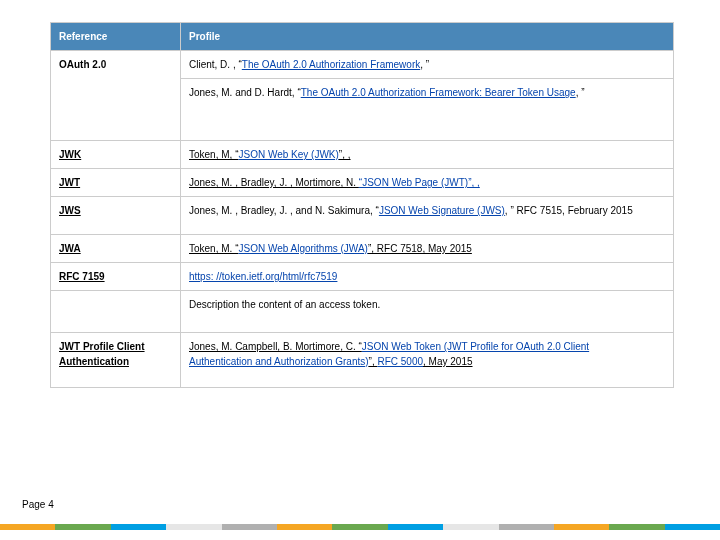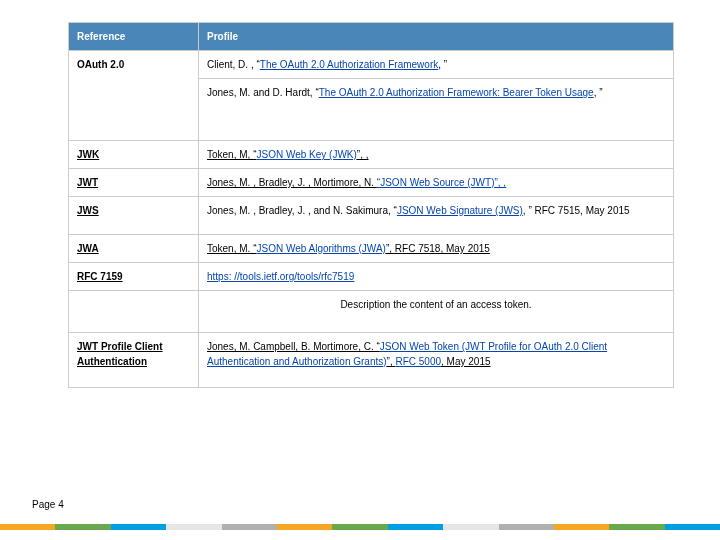--- a/index.html
+++ b/index.html
@@ -7,21 +7,21 @@
   body {
     width: 720px;
     height: 540px;
     background: #fff;
     font-family: Arial, Helvetica, sans-serif;
     font-size: 10px;
     color: #000;
     position: relative;
   }
   .page {
-    padding: 22px 46px 0 68px;
+    padding: 22px 46px 0 50px;
   }
   table.ref {
     width: 100%;
     border-collapse: collapse;
   }
   table.ref th, table.ref td {
     border: 1px solid #ccc;
     vertical-align: top;
     padding: 6px 8px;
     line-height: 1.5;
@@ -35,21 +35,21 @@
   .refcol { width: 130px; }
   .lbl { font-weight: bold; }
   .link, a.link {
     color: #0645ad;
     text-decoration: underline;
     cursor: pointer;
   }
   .under { text-decoration: underline; }
   .footer {
     position: absolute;
-    left: 32px;
+    left: 22px;
     bottom: 30px;
     font-size: 10px;
     color: #000;
   }
   .stripe {
     position: absolute;
     left: 0;
     bottom: 10px;
     width: 100%;
     height: 6px;
@@ -89,48 +89,48 @@
     <tr>
       <td class="lbl under">JWK</td>
       <td>
         <span class="under">Token, M, “</span><span class="link">JSON Web Key (JWK)</span><span class="under">”, ,</span>
       </td>
     </tr>
 
     <tr>
       <td class="lbl under">JWT</td>
       <td>
-        <span class="under">Jones, M. , Bradley, J. , Mortimore, N. </span><span class="link">“JSON Web Source (JWT)”, ,</span>
+        <span class="under">Jones, M. , Bradley, J. , Mortimore, N. </span><span class="link">“JSON Web Page (JWT)”, ,</span>
       </td>
     </tr>
 
     <tr>
       <td class="lbl under">JWS</td>
       <td style="padding-bottom:16px;">
-        <span>Jones, M. , Bradley, J. , and N. Sakimura, “</span><span class="link">JSON Web Signature (JWS)</span><span>, ” RFC 7515, May 2015</span>
+        <span>Jones, M. , Bradley, J. , and N. Sakimura, “</span><span class="link">JSON Web Signature (JWS)</span><span>, ” RFC 7515, February 2015</span>
       </td>
     </tr>
 
     <tr>
       <td class="lbl under">JWA</td>
       <td>
         <span class="under">Token, M. “</span><span class="link">JSON Web Algorithms (JWA)</span><span class="under">”, RFC 7518, May 2015</span>
       </td>
     </tr>
 
     <tr>
       <td class="lbl under">RFC 7159</td>
       <td>
-        <span class="link under">https: //tools.ietf.org/tools/rfc7519</span>
+        <span class="link under">https: //token.ietf.org/html/rfc7519</span>
       </td>
     </tr>
 
     <tr>
       <td></td>
-      <td style="padding-bottom:20px;text-align:center;">Description the content of an access token.</td>
+      <td style="padding-bottom:20px;">Description the content of an access token.</td>
     </tr>
 
     <tr>
       <td class="lbl under">
         <span>JWT Profile Client</span><br>
         <span>Authentication</span>
       </td>
       <td style="padding-bottom:18px;">
         <span class="under">Jones, M. Campbell, B. Mortimore, C. “</span><span class="link">JSON Web Token (JWT Profile for OAuth 2.0 Client</span><br>
         <span class="link">Authentication and Authorization Grants)</span><span class="under">”, </span><span class="link">RFC 5000</span><span class="under">, May 2015</span>

